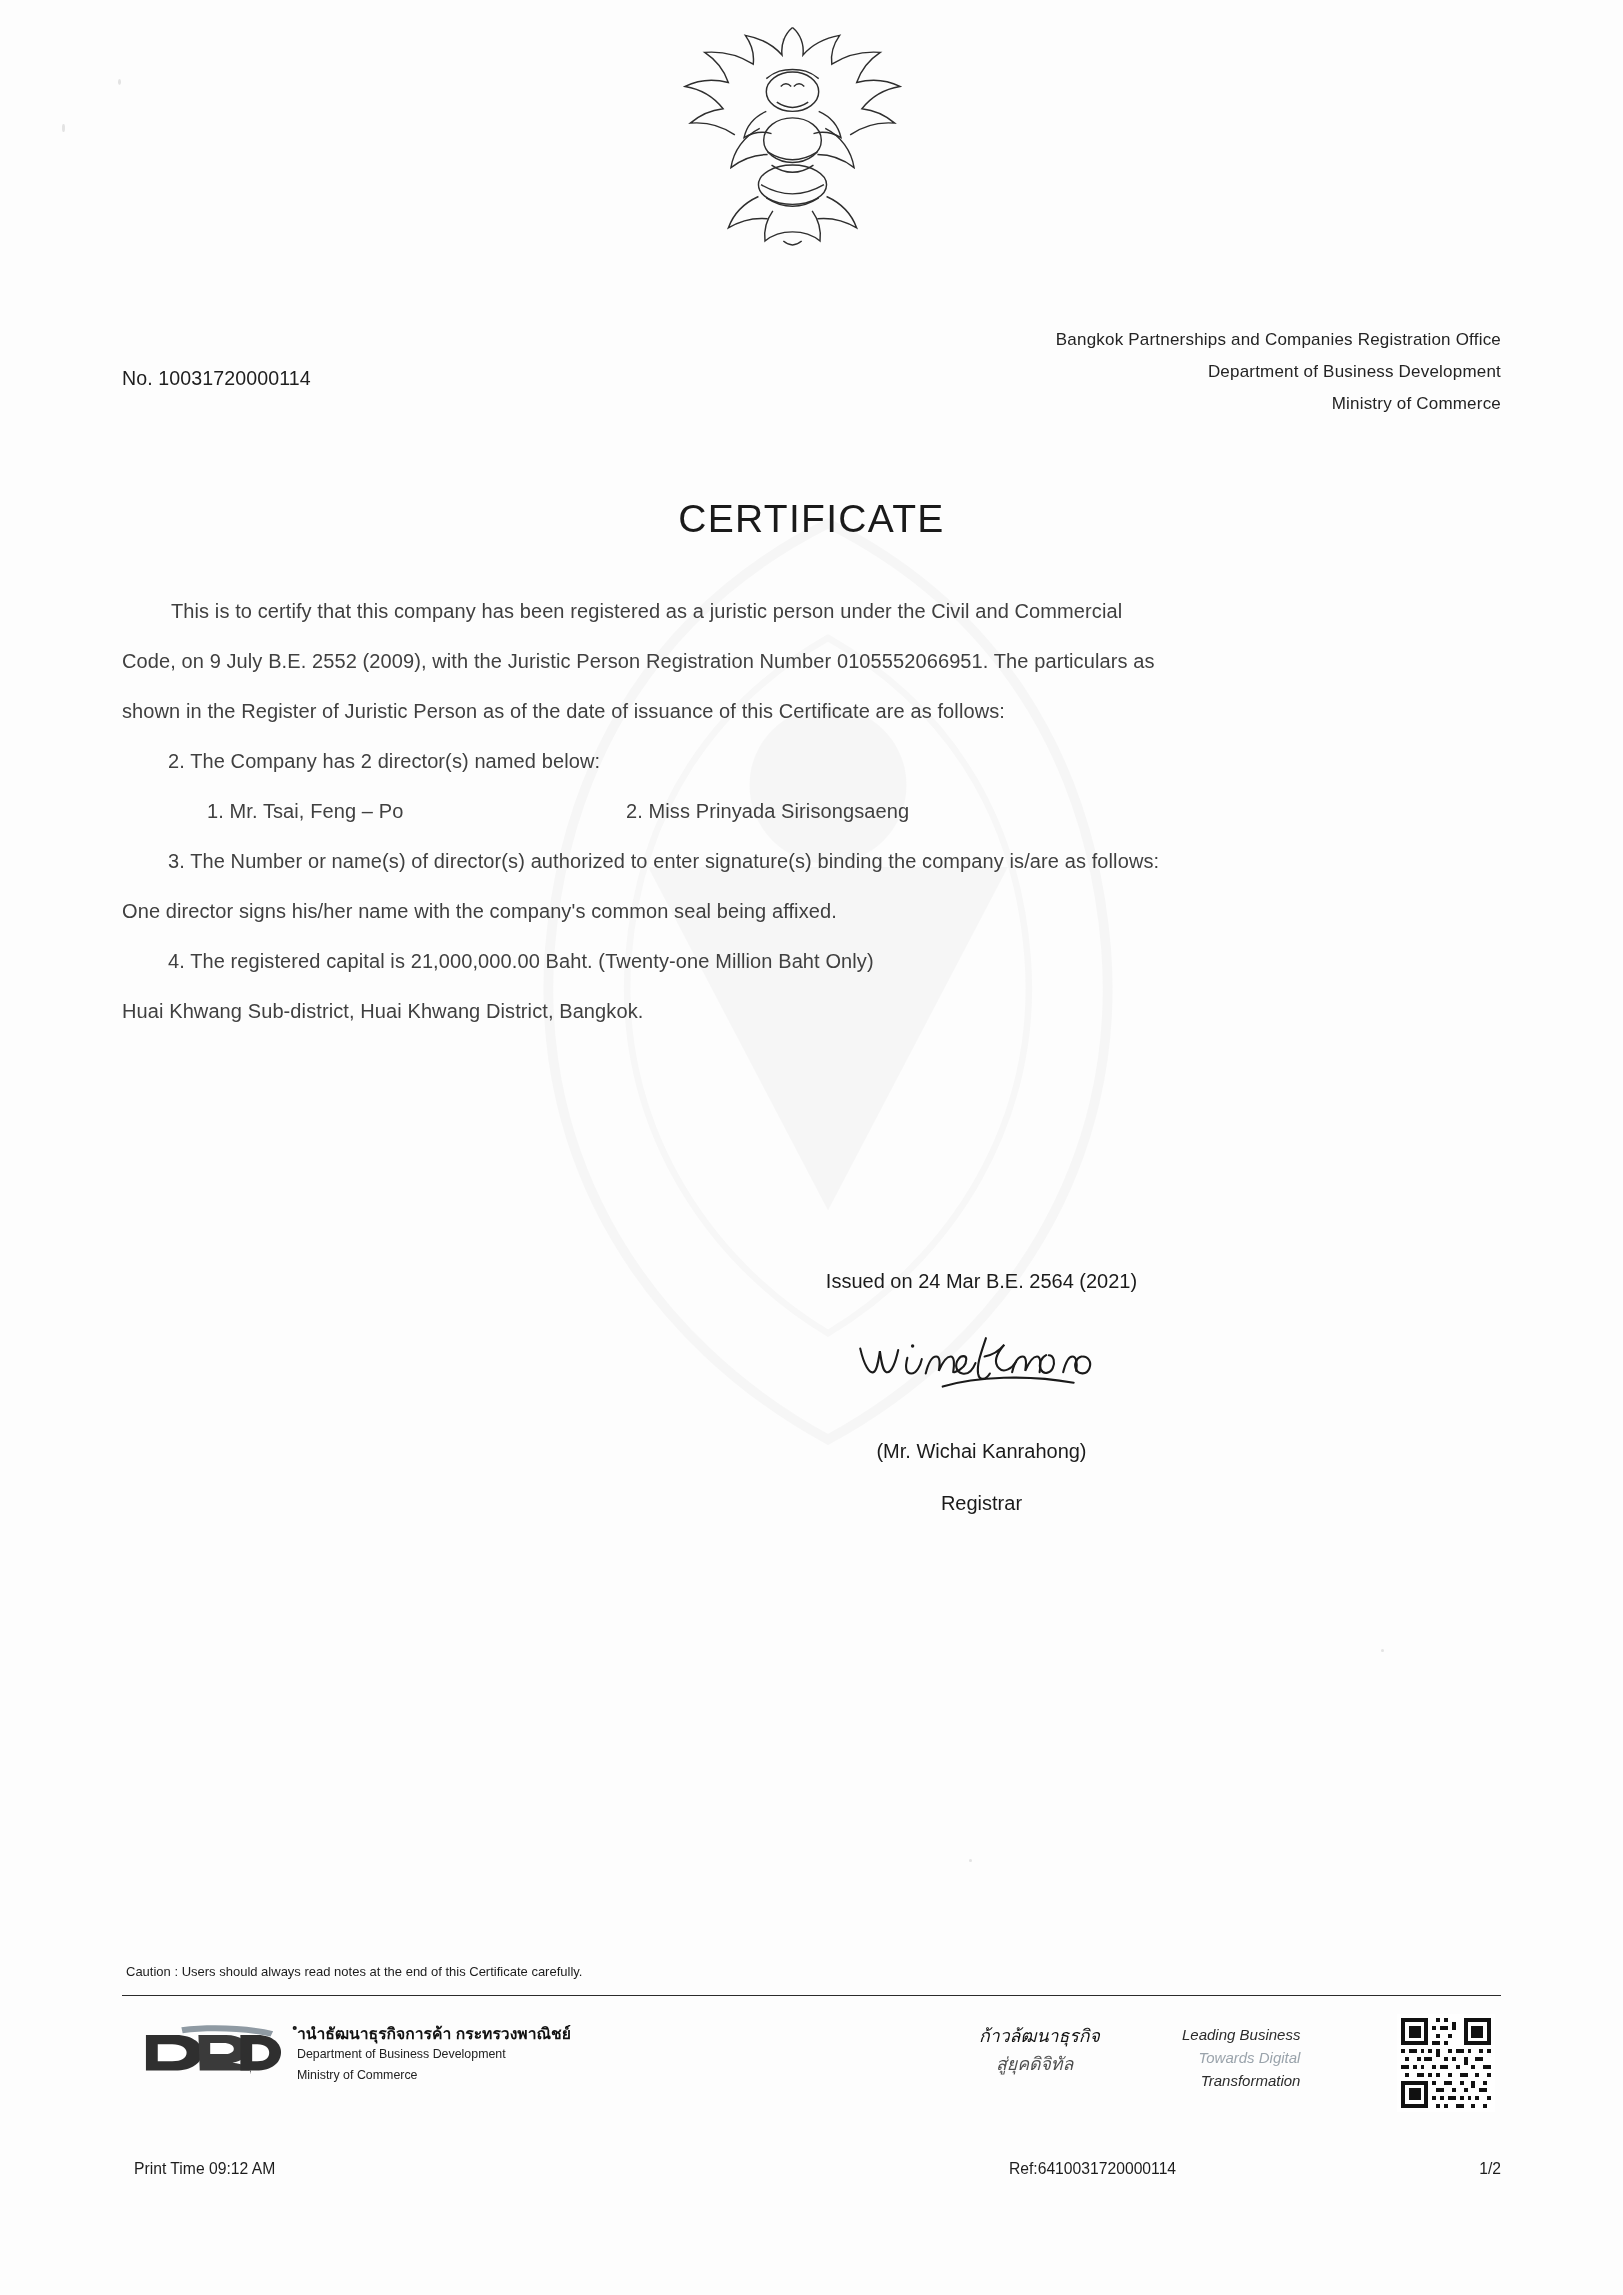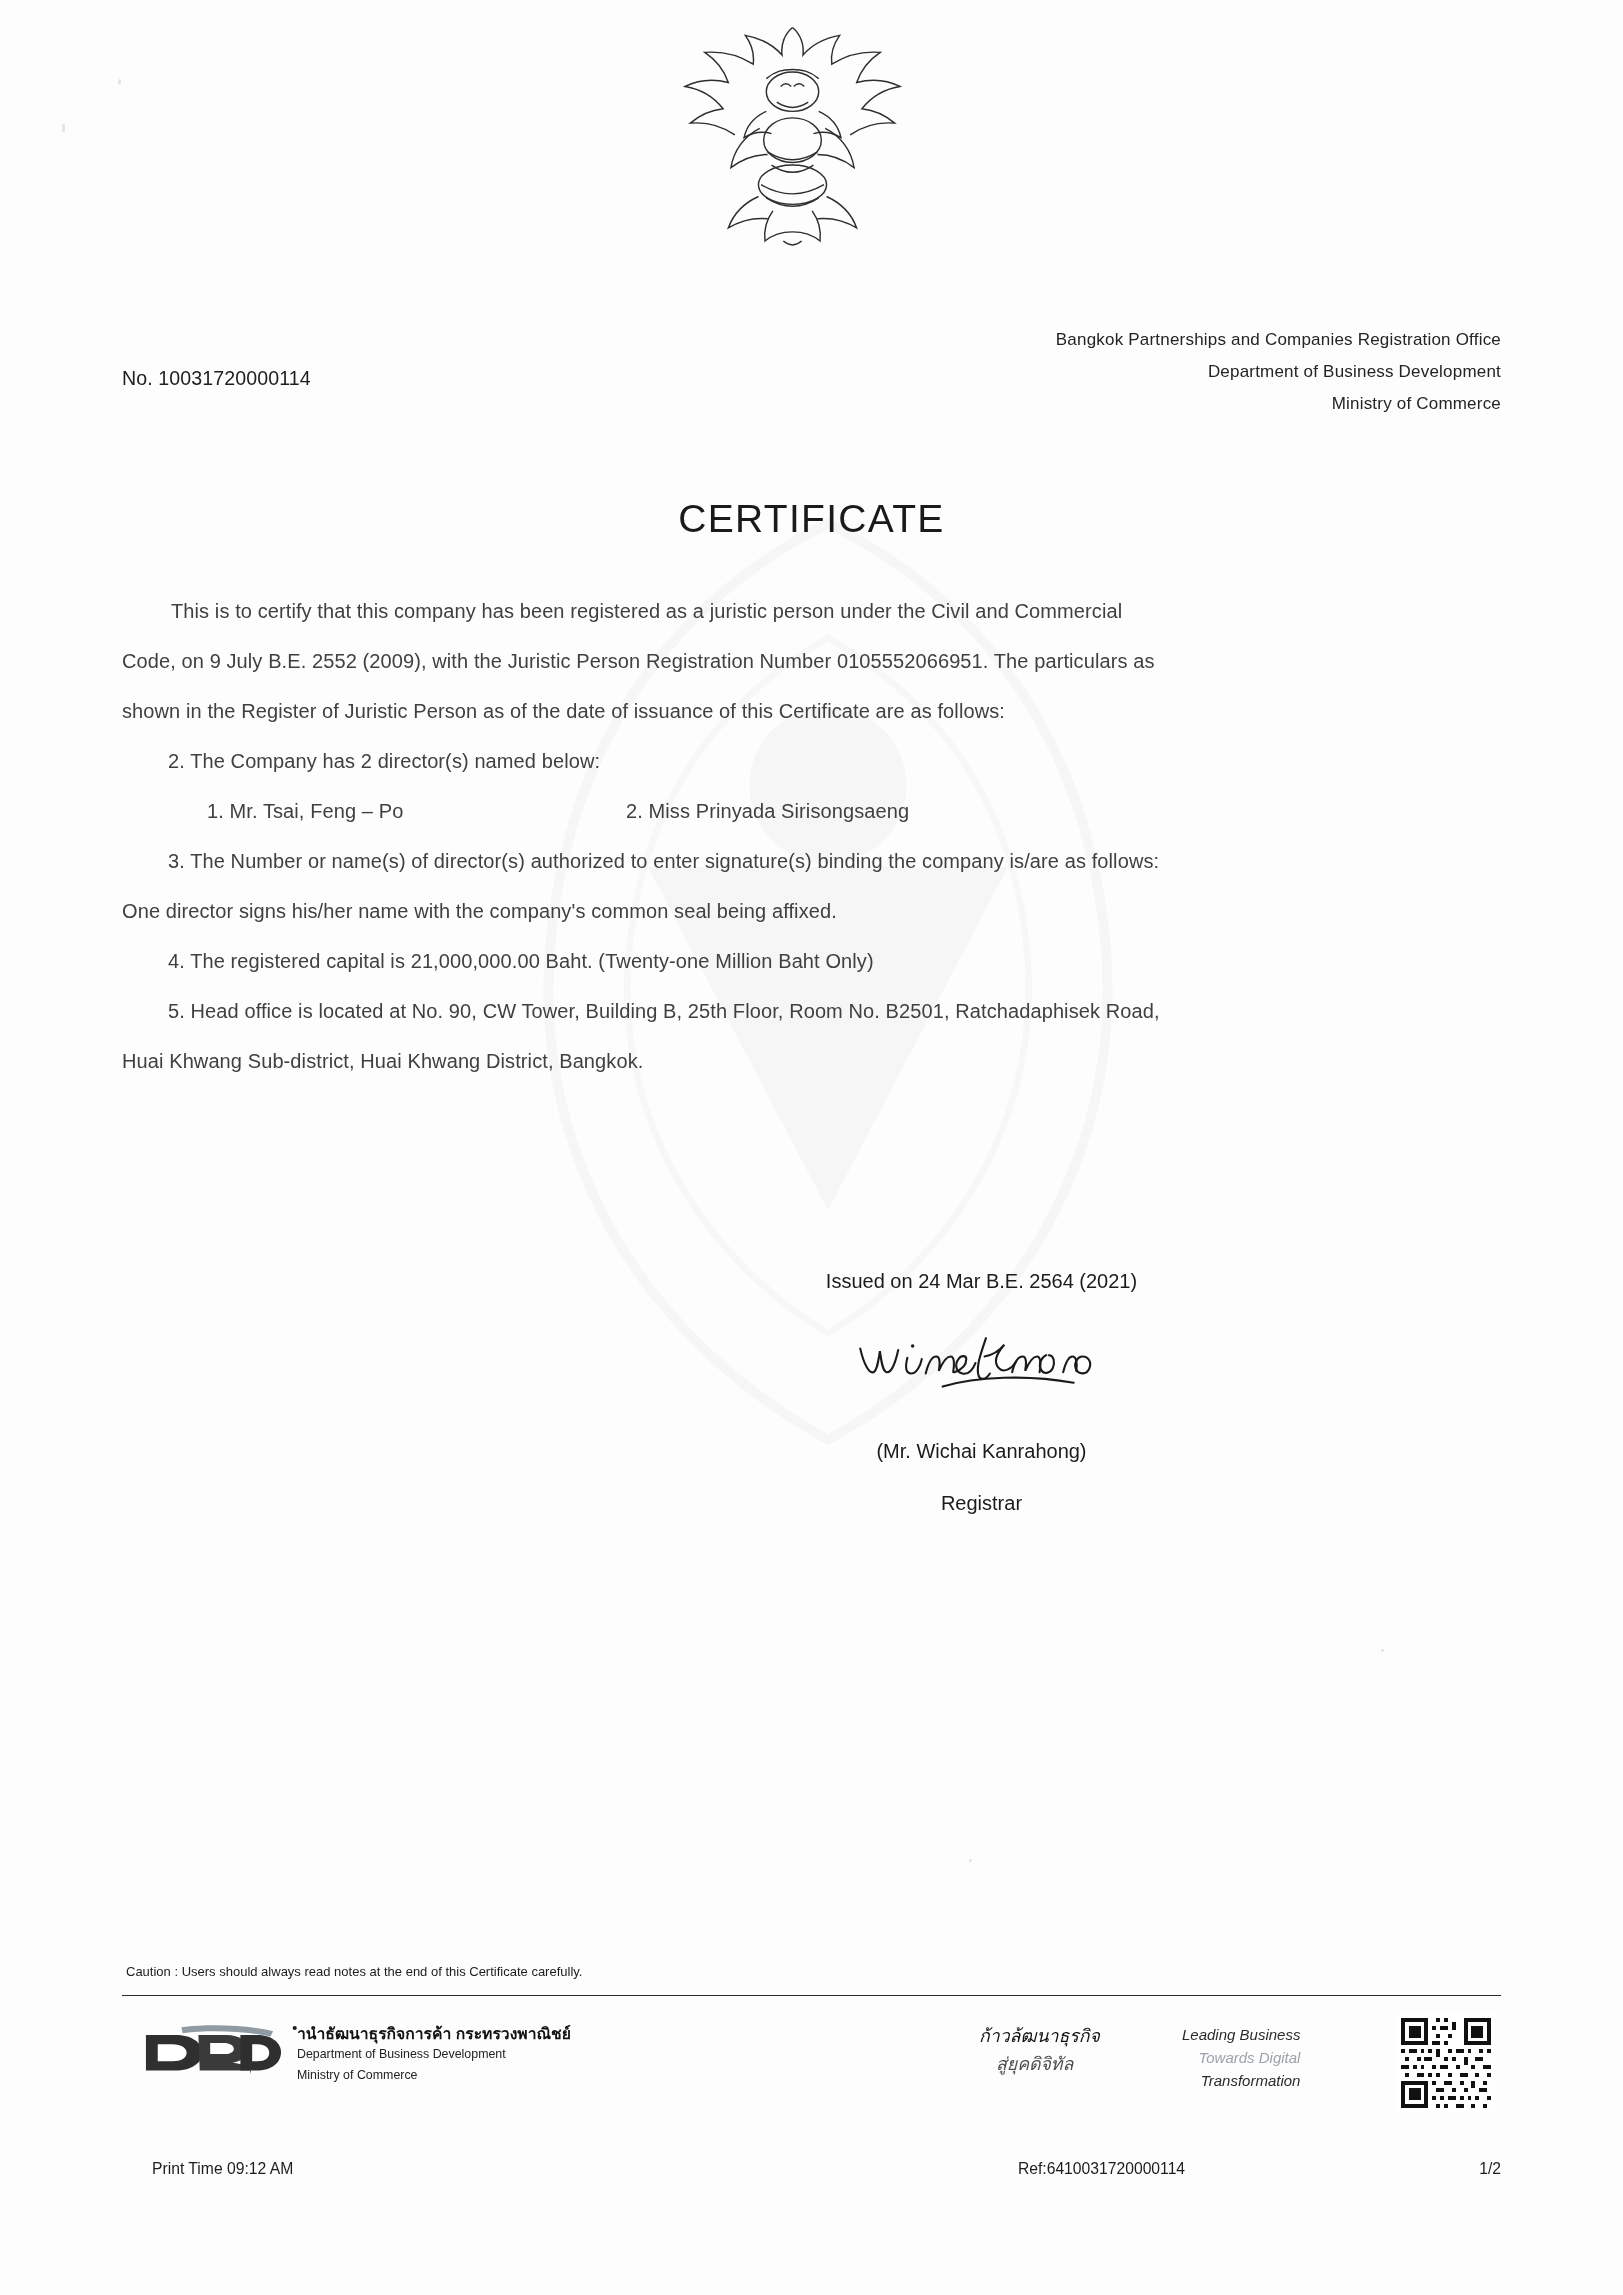--- a/index.html
+++ b/index.html
@@ -219,21 +219,21 @@
     position: absolute;
     right: 6.5px;
     top: 5.2px;
     width: 98px;
     height: 98px;
   }
   .qr svg { width: 100%; height: 100%; }
 
   .footmeta {
     position: absolute;
-    left: 126px;
+    left: 108px;
     right: 122px;
     top: 2160px;
     font-size: 15.7px;
     color: #1d1d1d;
     display: flex;
   }
   .fm-left { width: 720px; padding-left: 26px; }
   .fm-mid { flex: 1; text-align: center; }
   .fm-right { width: 170px; text-align: right; }
 </style>
@@ -299,21 +299,20 @@
     <p>Code, on 9 July B.E. 2552 (2009), with the Juristic Person Registration Number 0105552066951. The particulars as</p>
     <p>shown in the Register of Juristic Person as of the date of issuance of this Certificate are as follows:</p>
     <p class="list-line">2.  The Company has 2 director(s) named below:</p>
     <div class="dir-row">
       <span class="dir-1">1.  Mr.  Tsai,  Feng – Po</span>
       <span class="dir-2">2.  Miss  Prinyada  Sirisongsaeng</span>
     </div>
     <p class="list-line">3.  The Number or name(s) of director(s) authorized to enter signature(s) binding the company is/are as follows:</p>
     <p>One director signs his/her name with the company's common seal being affixed.</p>
     <p class="list-line">4.  The registered capital is 21,000,000.00 Baht.     (Twenty-one Million  Baht Only)</p>
-    <p class="list-line">5.  Head office is located at No. 90, CW Tower, Building B, 25th Floor, Room No. B2501, Ratchadaphisek Road,</p>
     <p>Huai Khwang Sub-district, Huai Khwang District, Bangkok.</p>
   </div>
 
   <div class="issued">Issued on 24 Mar B.E. 2564 (2021)</div>
 
   <div class="signature">
     <span class="sig-img">
       <svg viewBox="0 0 400 110" xmlns="http://www.w3.org/2000/svg">
         <g fill="none" stroke="#1a1a1a" stroke-width="3.2" stroke-linecap="round">
           <path d="M14 30 c6 26 14 38 20 36 c6 -2 8 -20 10 -32 c2 14 4 30 10 32 c8 2 14 -16 18 -34"></path>

